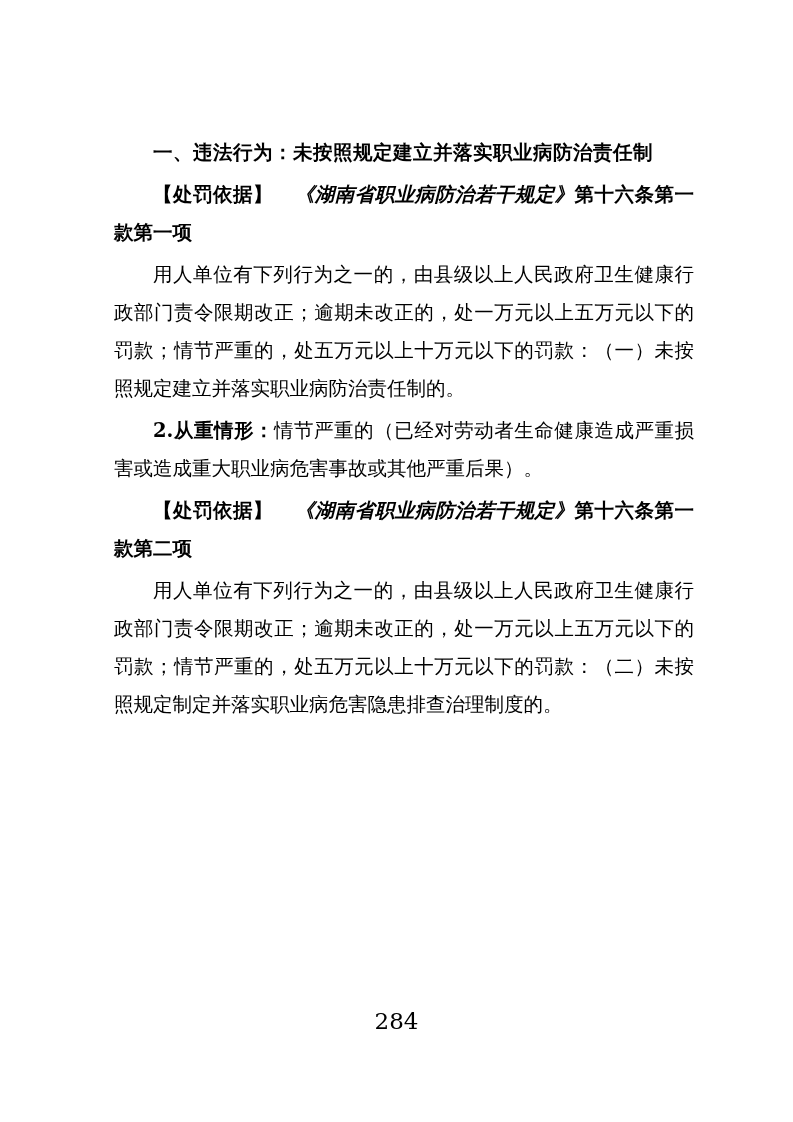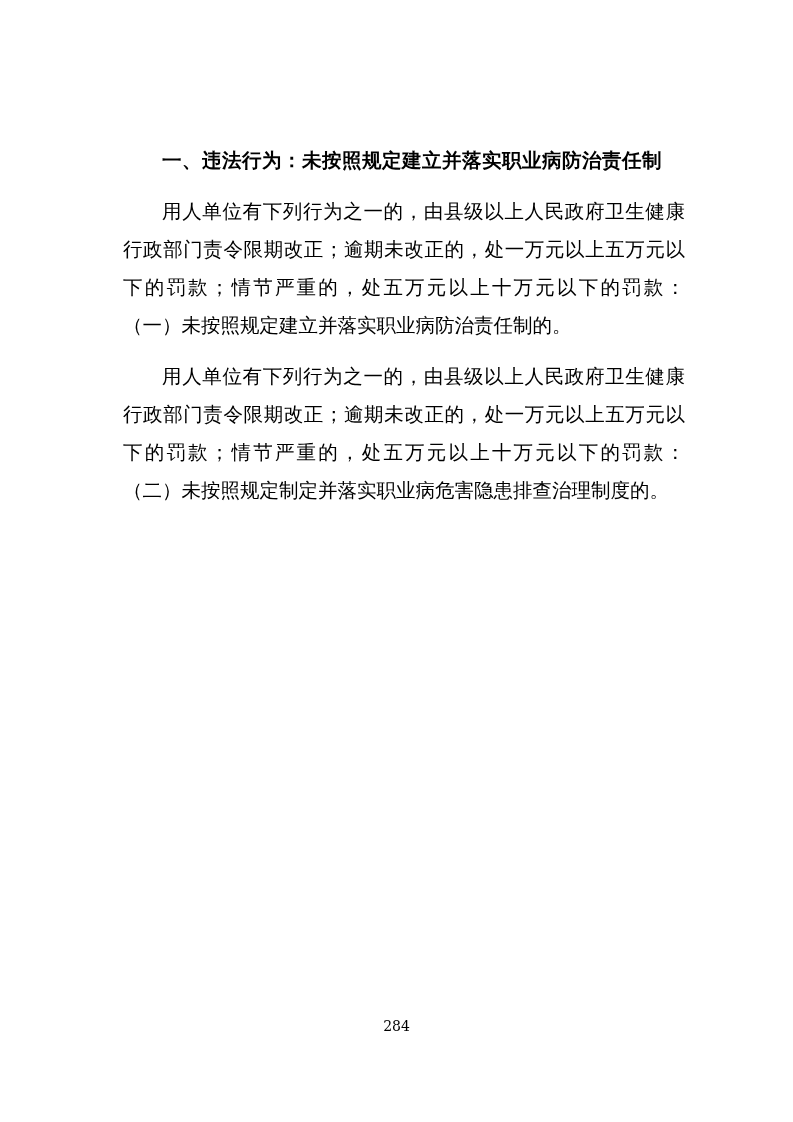--- a/index.html
+++ b/index.html
@@ -21,22 +21,21 @@
     padding: 130px 95px 40px 110px;
     background: #ffffff;
   }
   .doc-body {
     font-size: 19.5px;
     line-height: 38px;
     text-align: justify;
     text-justify: inter-ideograph;
   }
   p {
-    margin: 13px;
-    font-family: Liberation Mono, monospace;
+    margin: 4px;
   }
   .indent2 {
     text-indent: 2em;
   }
   .heading-line {
     font-weight: bold;
     letter-spacing: 0.5px;
   }
   .basis-line {
     font-weight: bold;
@@ -50,40 +49,43 @@
   }
   .sub-label {
     font-weight: bold;
   }
   .page-number {
     position: absolute;
     left: 0;
     right: 0;
     bottom: 88px;
     text-align: center;
-    font-size: 14px;
+    font-size: 23px;
     font-family: "DejaVu Serif", "Liberation Serif", serif;
   }
 </style>
 </head>
 <body>
 
 <div class="page">
   <div class="doc-body">
 
     <p class="indent2 heading-line">一、违法行为：未按照规定建立并落实职业病防治责任制</p>
 
+    <p class="indent2 basis-line"><span class="bracket-label">【处罚依据】</span>&nbsp;&nbsp;&nbsp;<span class="basis-title">《湖南省职业病防治若干规定》</span><span>第十六条第一款第一项</span></p>
 
     <p class="indent2">用人单位有下列行为之一的，由县级以上人民政府卫生健康行政部门责令限期改正；逾期未改正的，处一万元以上五万元以下的罚款；情节严重的，处五万元以上十万元以下的罚款：（一）未按照规定建立并落实职业病防治责任制的。</p>
 
 
 
 
+    <p class="indent2"><span class="sub-label">2.从重情形：</span><span>情节严重的（已经对劳动者生命健康造成严重损害或造成重大职业病危害事故或其他严重后果）。</span></p>
 
 
 
+    <p class="indent2 basis-line"><span class="bracket-label">【处罚依据】</span>&nbsp;&nbsp;&nbsp;<span class="basis-title">《湖南省职业病防治若干规定》</span><span>第十六条第一款第二项</span></p>
 
     <p class="indent2">用人单位有下列行为之一的，由县级以上人民政府卫生健康行政部门责令限期改正；逾期未改正的，处一万元以上五万元以下的罚款；情节严重的，处五万元以上十万元以下的罚款：（二）未按照规定制定并落实职业病危害隐患排查治理制度的。</p>
 
   </div>
 
   <div class="page-number">284</div>
 </div>
 
 </body></html>

